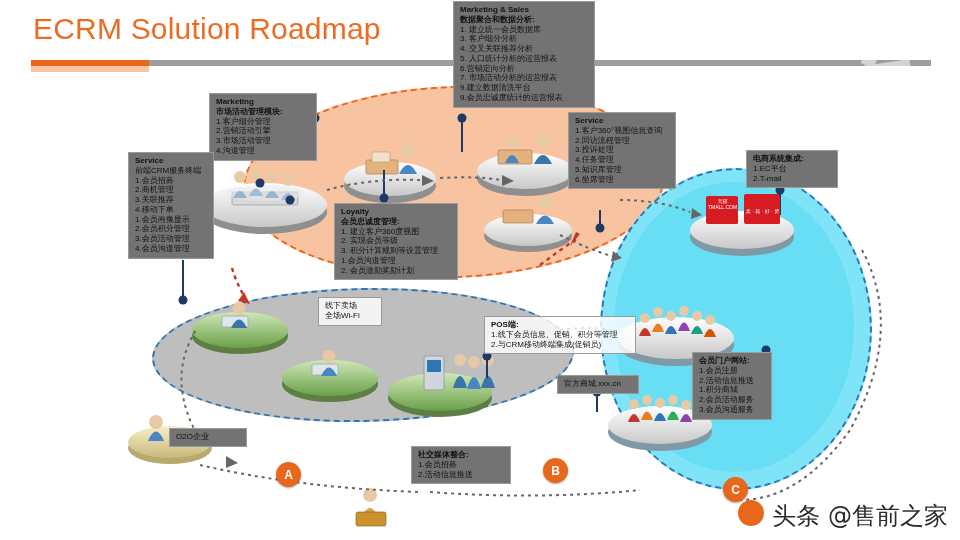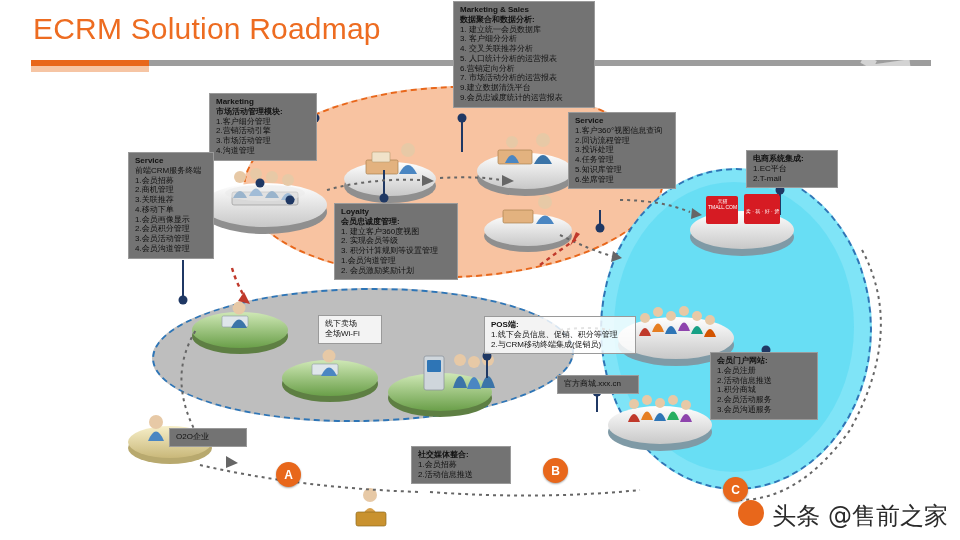--- a/index.html
+++ b/index.html
@@ -365,42 +365,42 @@
     <div class="ln">5.知识库管理</div>
     <div class="ln">6.坐席管理</div>
   </div>
 
   <div class="box" style="left:746px;top:150px;width:92px;">
     <div class="hd2">电商系统集成:</div>
     <div class="ln">1.EC平台</div>
     <div class="ln">2.T-mail</div>
   </div>
 
-  <div class="box" style="left:710px;top:352px;width:108px;">
+  <div class="box" style="left:692px;top:352px;width:80px;">
     <div class="hd2">会员门户网站:</div>
     <div class="ln">1.会员注册</div>
     <div class="ln">2.活动信息推送</div>
     <div class="ln">1.积分商城</div>
     <div class="ln">2.会员活动服务</div>
     <div class="ln">3.会员沟通服务</div>
   </div>
 
   <div class="box translucent" style="left:464px;top:316px;width:152px;margin-left:20px;">
     <div class="hd2">POS端:</div>
     <div class="ln">1.线下会员信息、促销、积分等管理</div>
     <div class="ln">2.与CRM移动终端集成(促销员)</div>
   </div>
 
   <div class="box" style="left:411px;top:446px;width:100px;">
     <div class="hd2">社交媒体整合:</div>
     <div class="ln">1.会员招募</div>
     <div class="ln">2.活动信息推送</div>
   </div>
 
-  <div class="box translucent" style="left:318px;top:315px;width:64px;">
+  <div class="box translucent" style="left:318px;top:297px;width:64px;">
     <div class="ln">线下卖场</div>
     <div class="ln">全场Wi-Fi</div>
   </div>
 
   <div class="box" style="left:557px;top:375px;width:82px;">
     <div class="ln">官方商城.xxx.cn</div>
   </div>
 
   <div class="box" style="left:169px;top:428px;width:78px;">
     <div class="ln">O2O企业</div>

